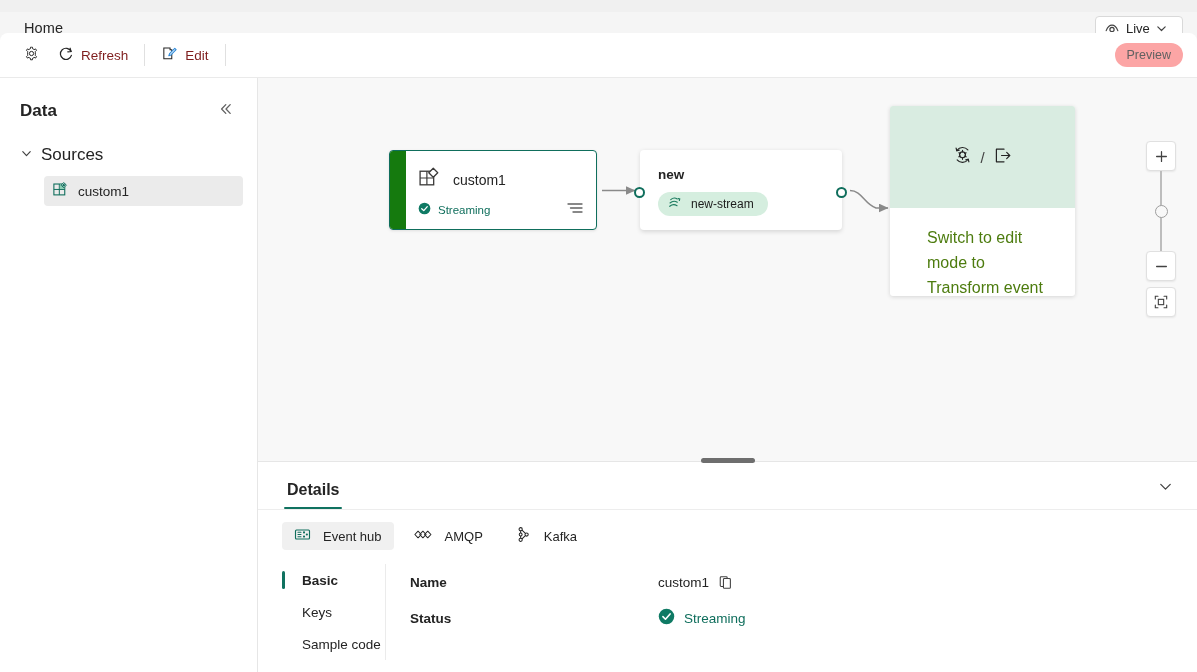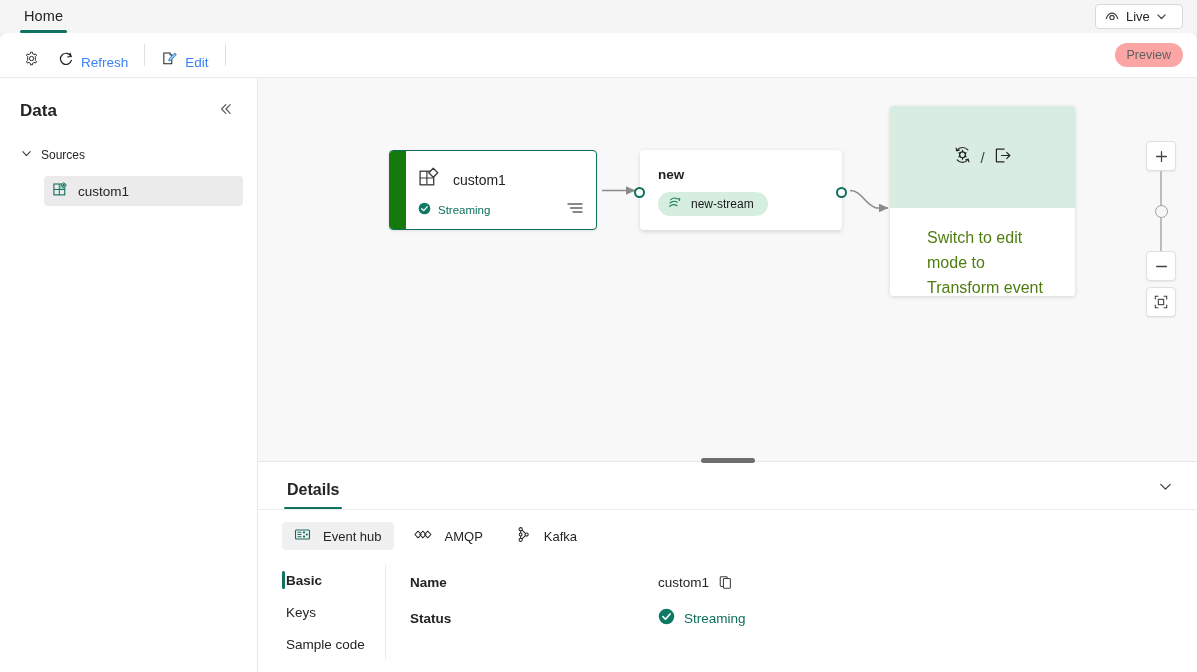--- a/index.html
+++ b/index.html
@@ -11,21 +11,21 @@
     color: #242424;
   }
   .app {
     position: relative;
     width: 1197px; height: 672px;
     background: #f0f0f0;
   }
 
   
   .titlebar {
-    position: absolute; left: 0; top: 0;
+    position: absolute; left: 0; top: 12px;
     width: 1197px; height: 33px;
     background: #f5f5f5;
     display: flex; align-items: flex-end;
   }
   .home-tab {
     margin-left: 18px;
     height: 33px;
     display: flex; flex-direction: column; justify-content: flex-end;
     cursor: pointer;
   }
@@ -50,23 +50,23 @@
   .cmdbar {
     position: absolute; left: 0; top: 33px;
     width: 1197px; height: 45px;
     background: #ffffff;
     border-top-left-radius: 8px; border-top-right-radius: 8px;
     display: flex; align-items: center;
     padding-left: 14px;
     border-bottom: 1px solid #eaeaea;
   }
   .cmd {
-    display: flex; align-items: flex-end; gap: 7px;
+    display: flex; align-items: center; gap: 7px;
     height: 30px; padding: 0 9px; border-radius: 4px;
-    font-size: 13.5px; color: #3b82f6; cursor: pointer;
+    font-size: 13.5px; color: #7f1d1d; cursor: pointer;
     white-space: nowrap;
   }
   .cmd-sep {
     width: 1px; height: 22px; background: #e0e0e0; margin: 0 7px;
   }
   .preview-pill {
     position: absolute; right: 14px; top: 10px;
     height: 24px; padding: 0 12px; border-radius: 12px;
     background: #fca5a5; color: #616161; font-size: 12.5px;
     display: flex; align-items: center; cursor: default;
@@ -85,21 +85,21 @@
   }
   .left-title { font-size: 17px; font-weight: 600; color: #242424; }
   .collapse-btn {
     width: 26px; height: 26px; display: flex; align-items: center; justify-content: center;
     border-radius: 4px; cursor: pointer; color: #616161;
   }
   .tree { margin-top: 16px; }
   .tree-group {
     display: flex; align-items: center; gap: 8px;
     height: 30px; padding-left: 20px; cursor: pointer;
-    font-size: 12px; color: #242424; font-weight: 400;
+    font-size: 17px; color: #242424; font-weight: 400;
   }
   .chev-d { color: #424242; display:block; }
   .tree-item {
     display: flex; align-items: center; gap: 9px;
     height: 30px; margin: 6px 14px 0 44px; padding-left: 8px;
     border-radius: 4px; cursor: pointer;
     font-size: 13.5px; color: #242424;
   }
   .tree-item.sel { background: #ebebeb; }
 
@@ -245,21 +245,21 @@
     display: flex; align-items: center; gap: 12px;
     height: 28px; padding: 0 12px; border-radius: 4px;
     font-size: 13px; color: #242424; cursor: pointer;
   }
   .proto.sel { background: #f0f0f0; }
 
   .det-body { display: flex; margin-top: 14px; }
   .side-nav { width: 128px; padding-left: 24px; border-right: 1px solid #ebebeb; min-height: 96px; }
   .side-item {
     position: relative; height: 32px; display: flex; align-items: center;
-    font-size: 13.5px; color: #242424; cursor: pointer; padding-left: 4px;
+    font-size: 13.5px; color: #242424; cursor: pointer; padding-left: 20px;
   }
   .side-item.sel { font-weight: 700; }
   .side-item.sel::before {
     content: ""; position: absolute; left: 0; top: 7px;
     width: 3px; height: 18px; background: #107260; border-radius: 2px;
   }
   .kv-table { flex: 1; padding-left: 24px; }
   .kv-row { display: flex; align-items: center; height: 36px; }
   .kv-key { width: 248px; font-size: 13.5px; font-weight: 700; color: #242424; }
   .kv-val { font-size: 13.5px; color: #242424; display: flex; align-items: center; gap: 9px; }

